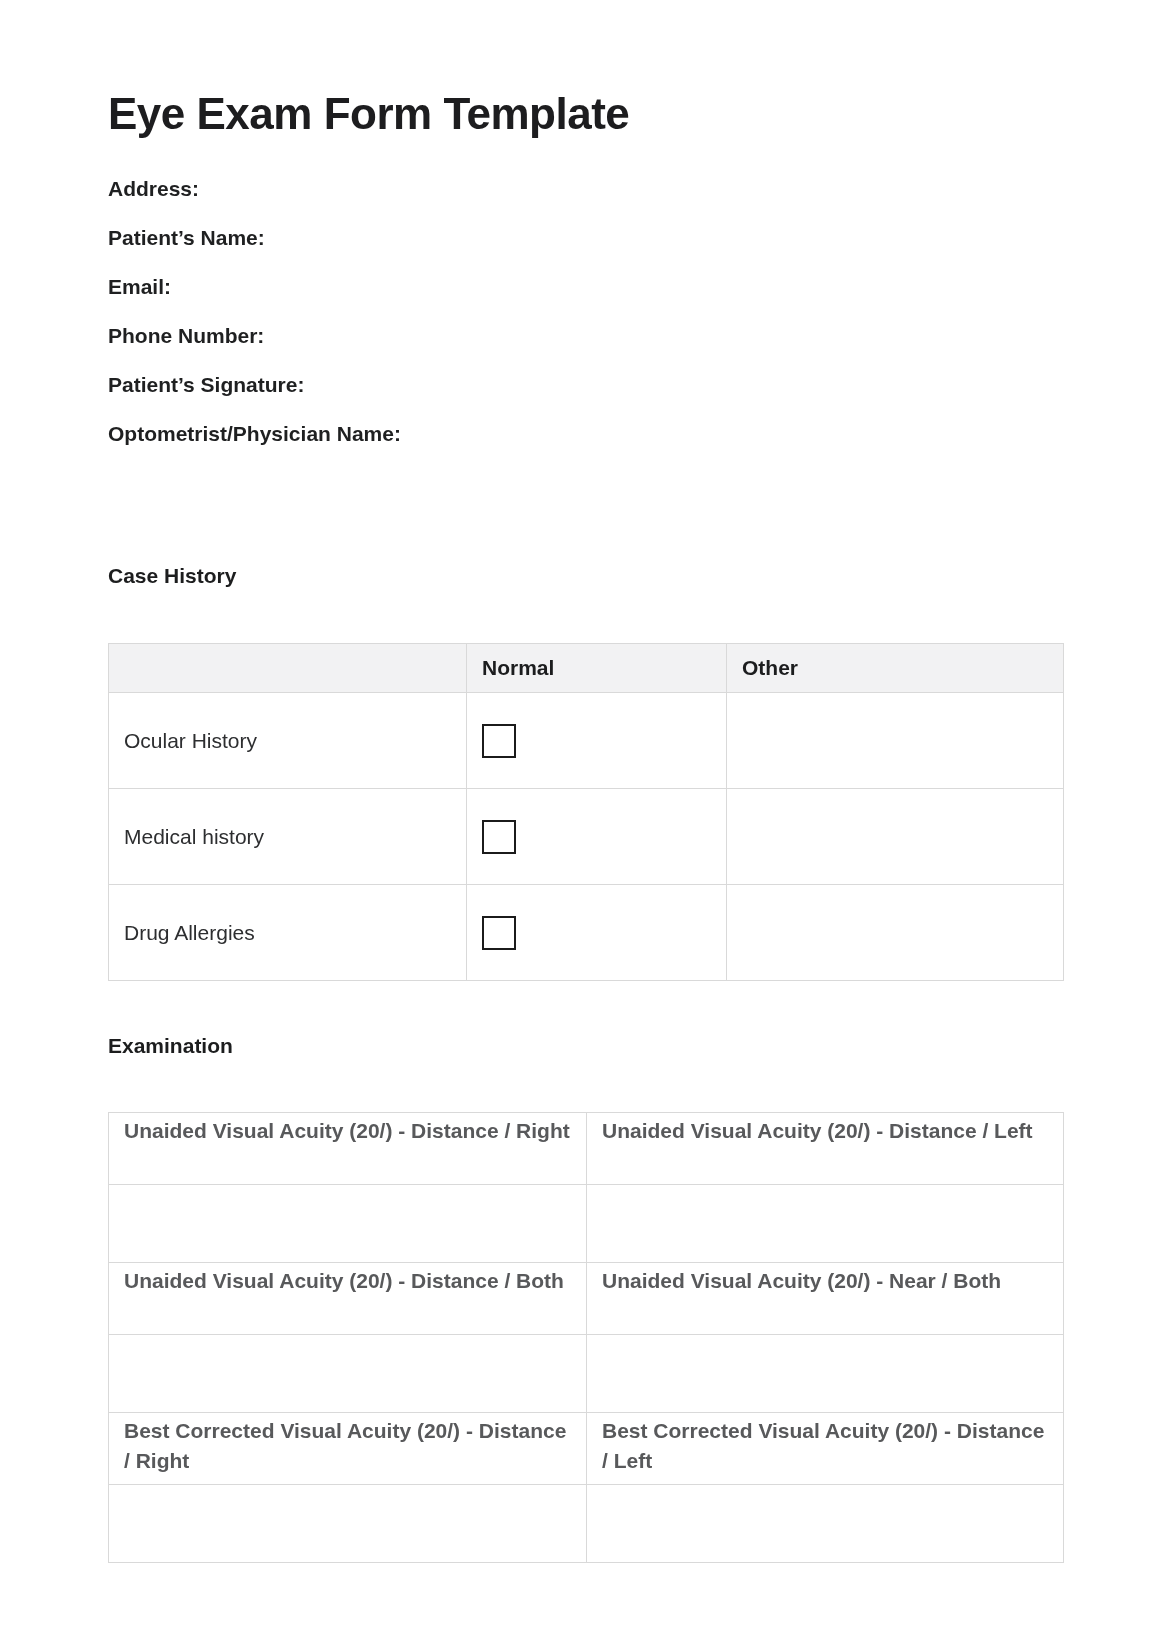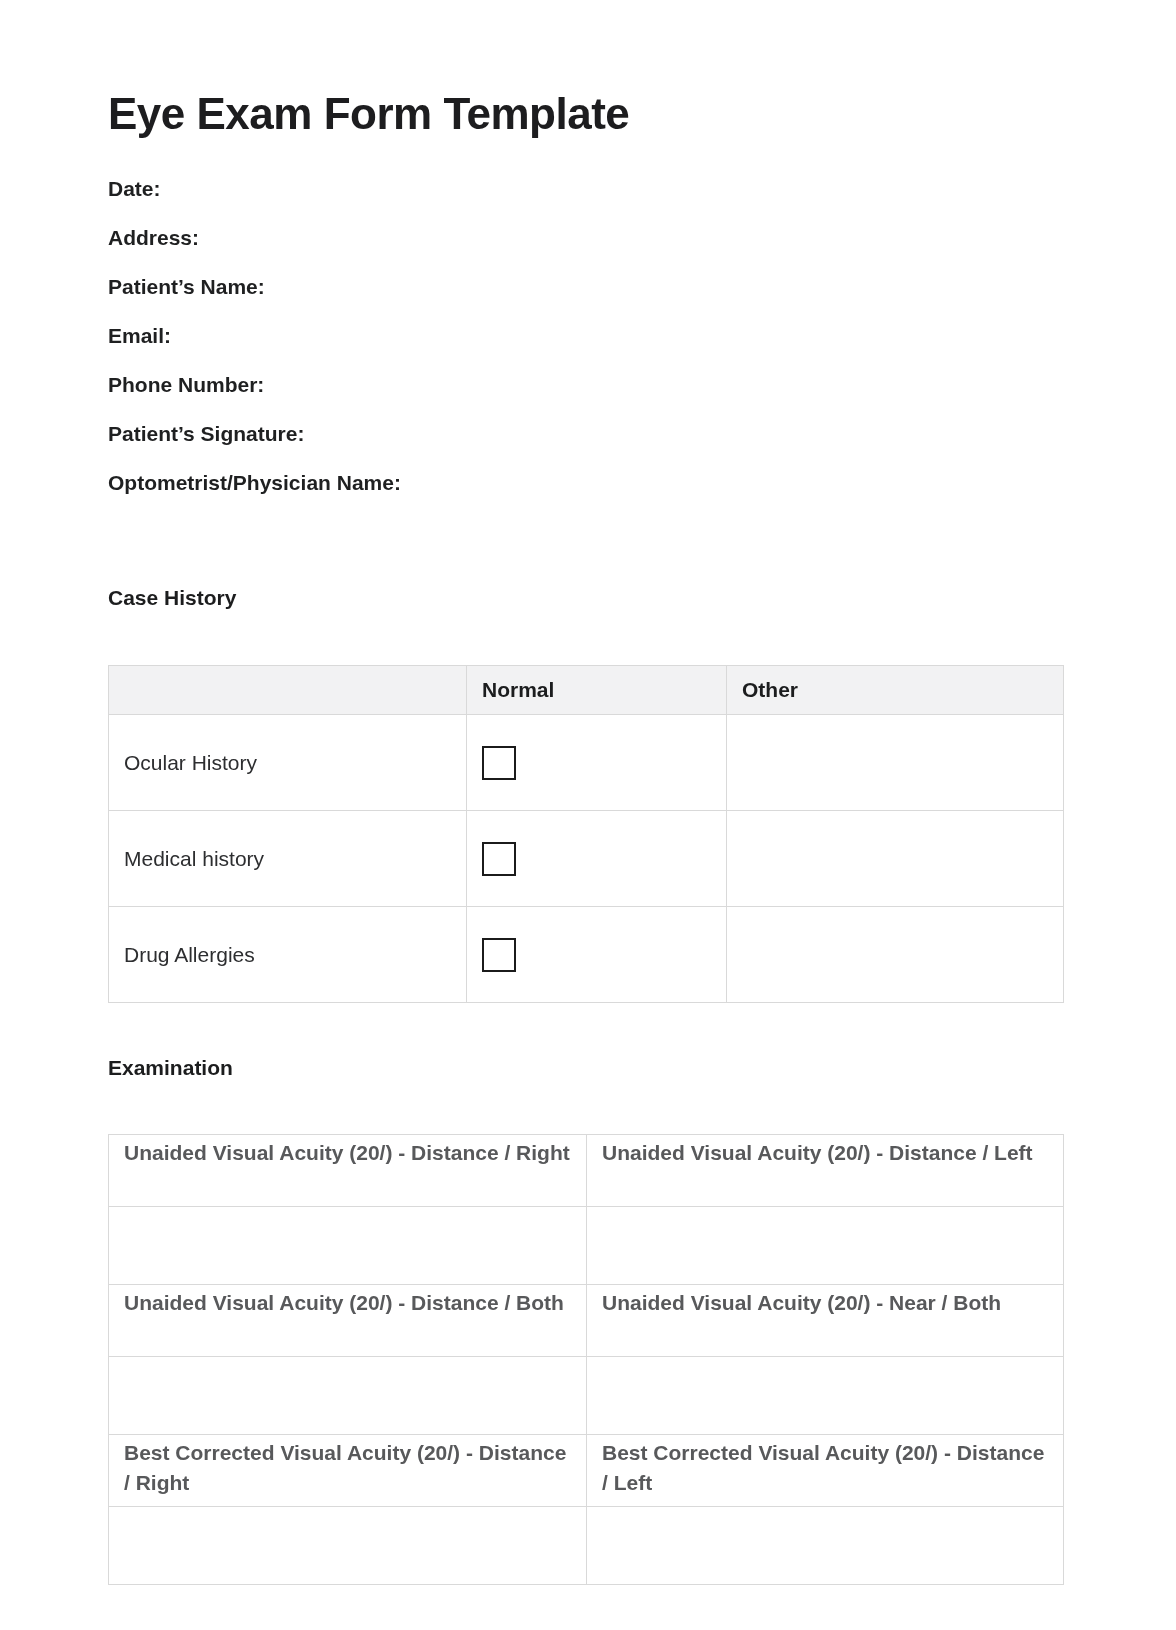--- a/index.html
+++ b/index.html
@@ -29,21 +29,21 @@
     color: #1f2021;
     margin-bottom: 23px;
   }
 
   .section-heading {
     font-size: 21px;
     line-height: 26px;
     font-weight: bold;
     color: #1c1d1e;
   }
-  .case-heading { margin-top: 89px; }
+  .case-heading { margin-top: 116px; }
   .exam-heading { margin-top: 52px; }
 
   table {
     border-collapse: collapse;
     table-layout: fixed;
     width: 955px;
   }
   td, th { border: 1px solid #d9d9d9; }
 
   .case-table { margin-top: 54px; }
@@ -94,24 +94,20 @@
   }
 </style>
 </head>
 <body>
 
 <div class="page">
 
   <h1 class="doc-title">Eye Exam Form Template</h1>
 
   <div class="fields">
-    <div class="field">
-      <span>Date:</span>
-      <span></span>
-    </div>
     <div class="field">
       <span>Address:</span>
       <span></span>
     </div>
     <div class="field">
       <span>Patient’s Name:</span>
       <span></span>
     </div>
     <div class="field">
       <span>Email:</span>

